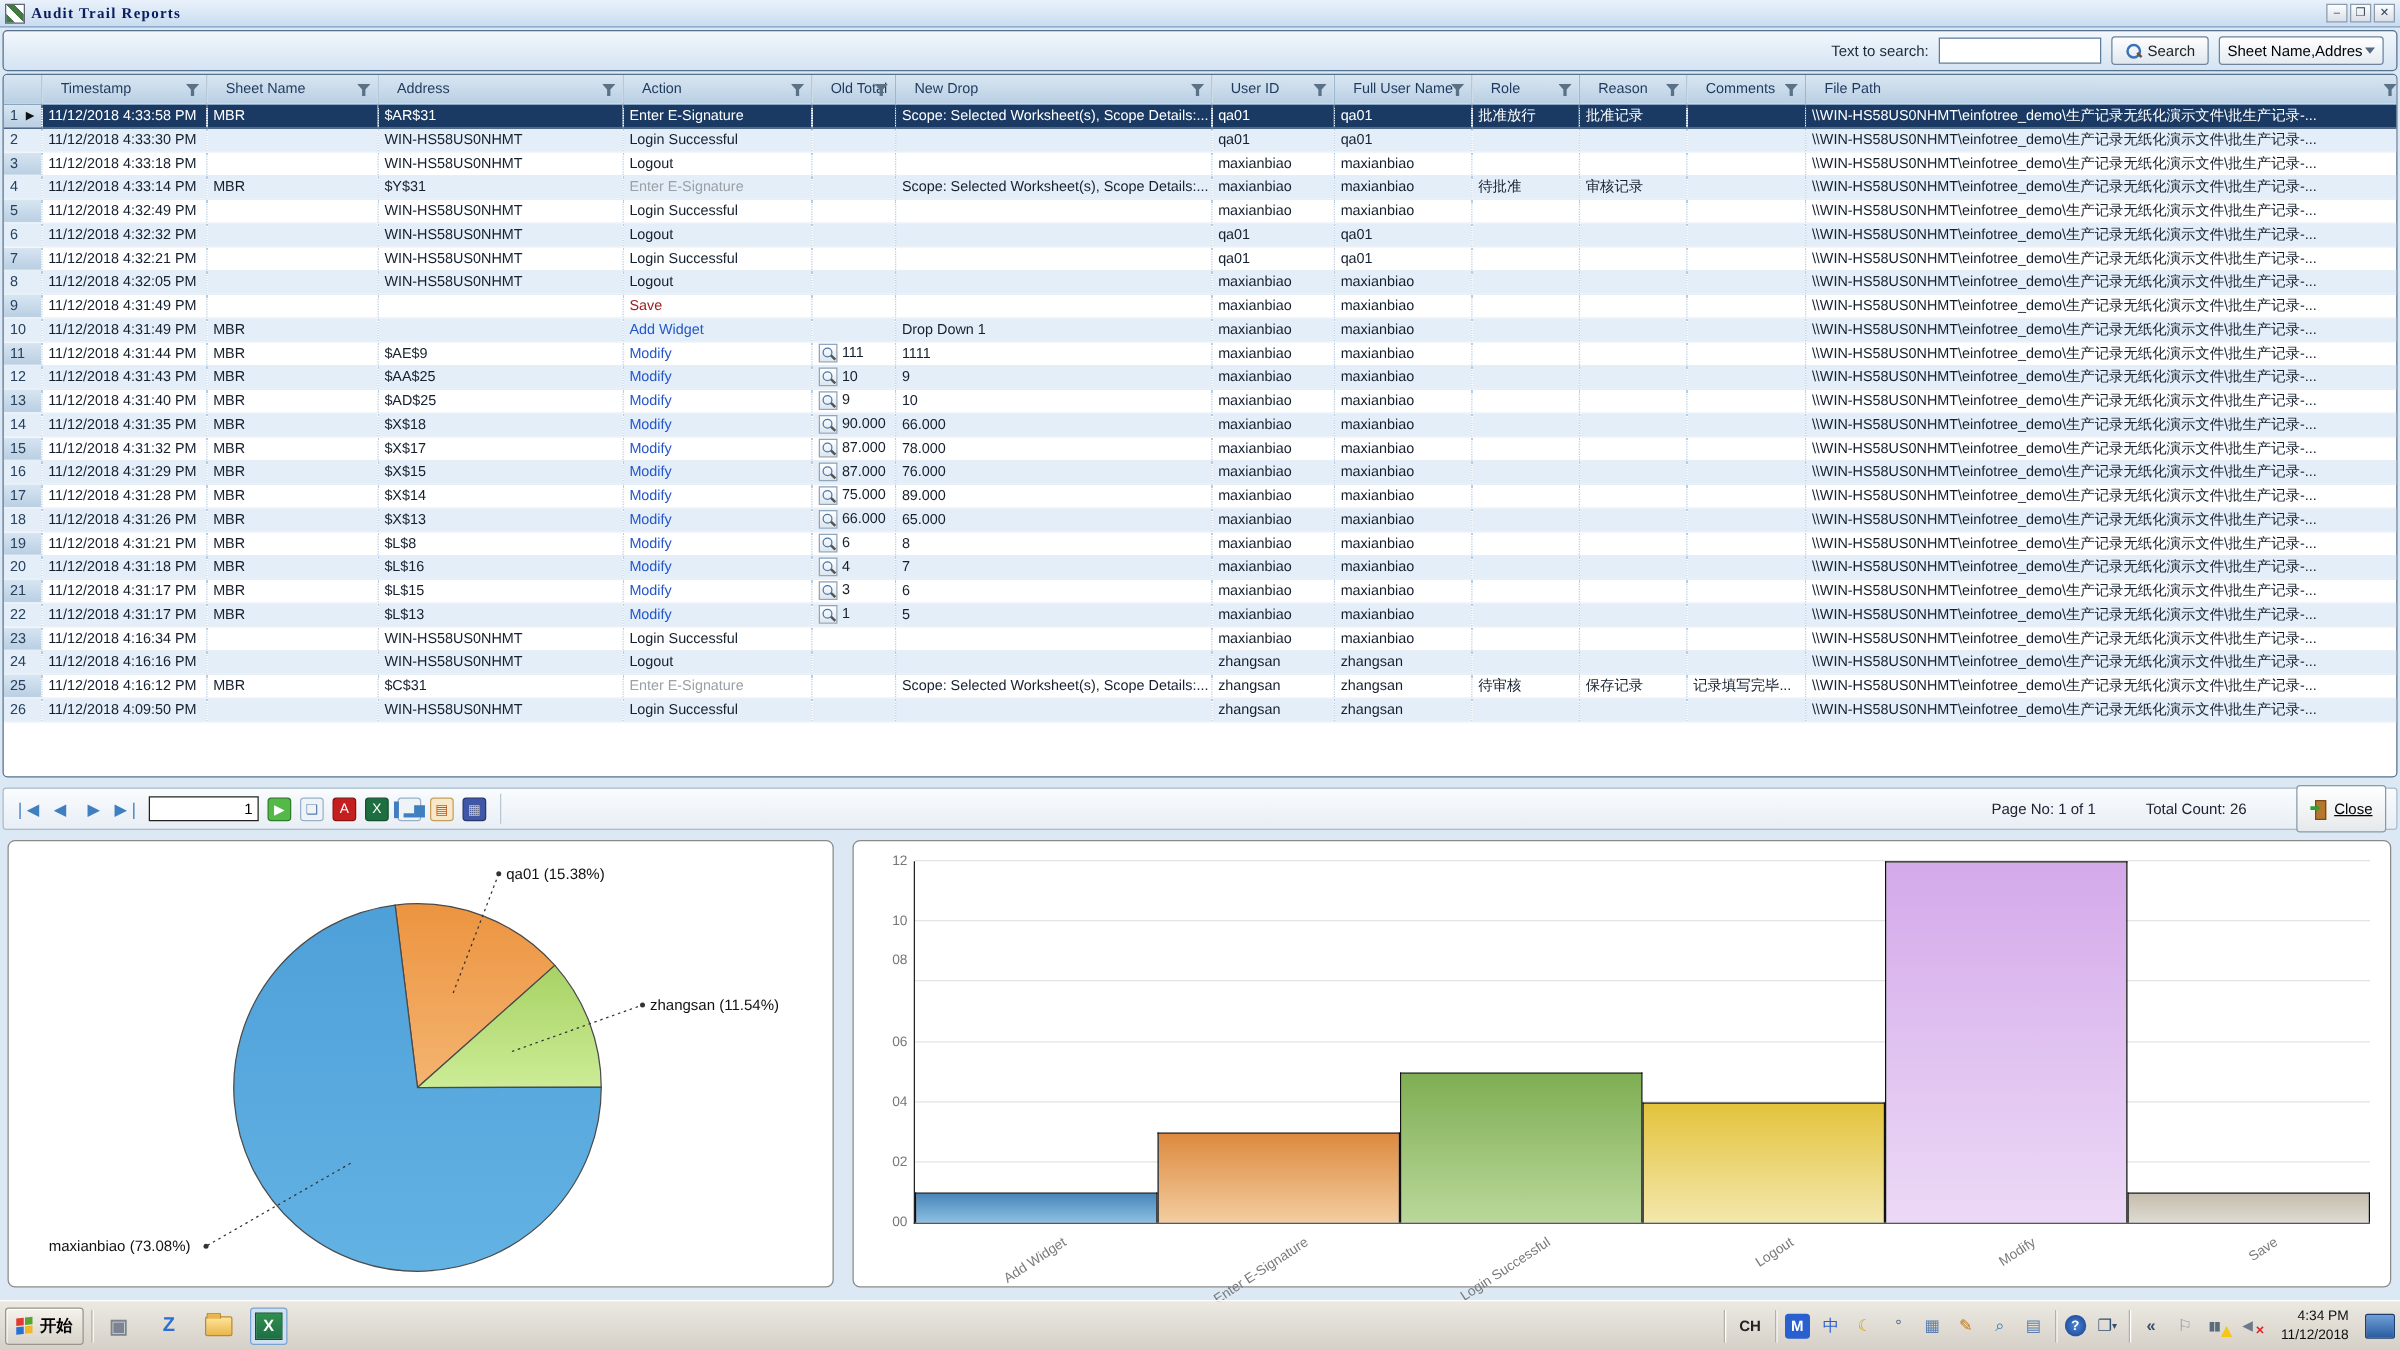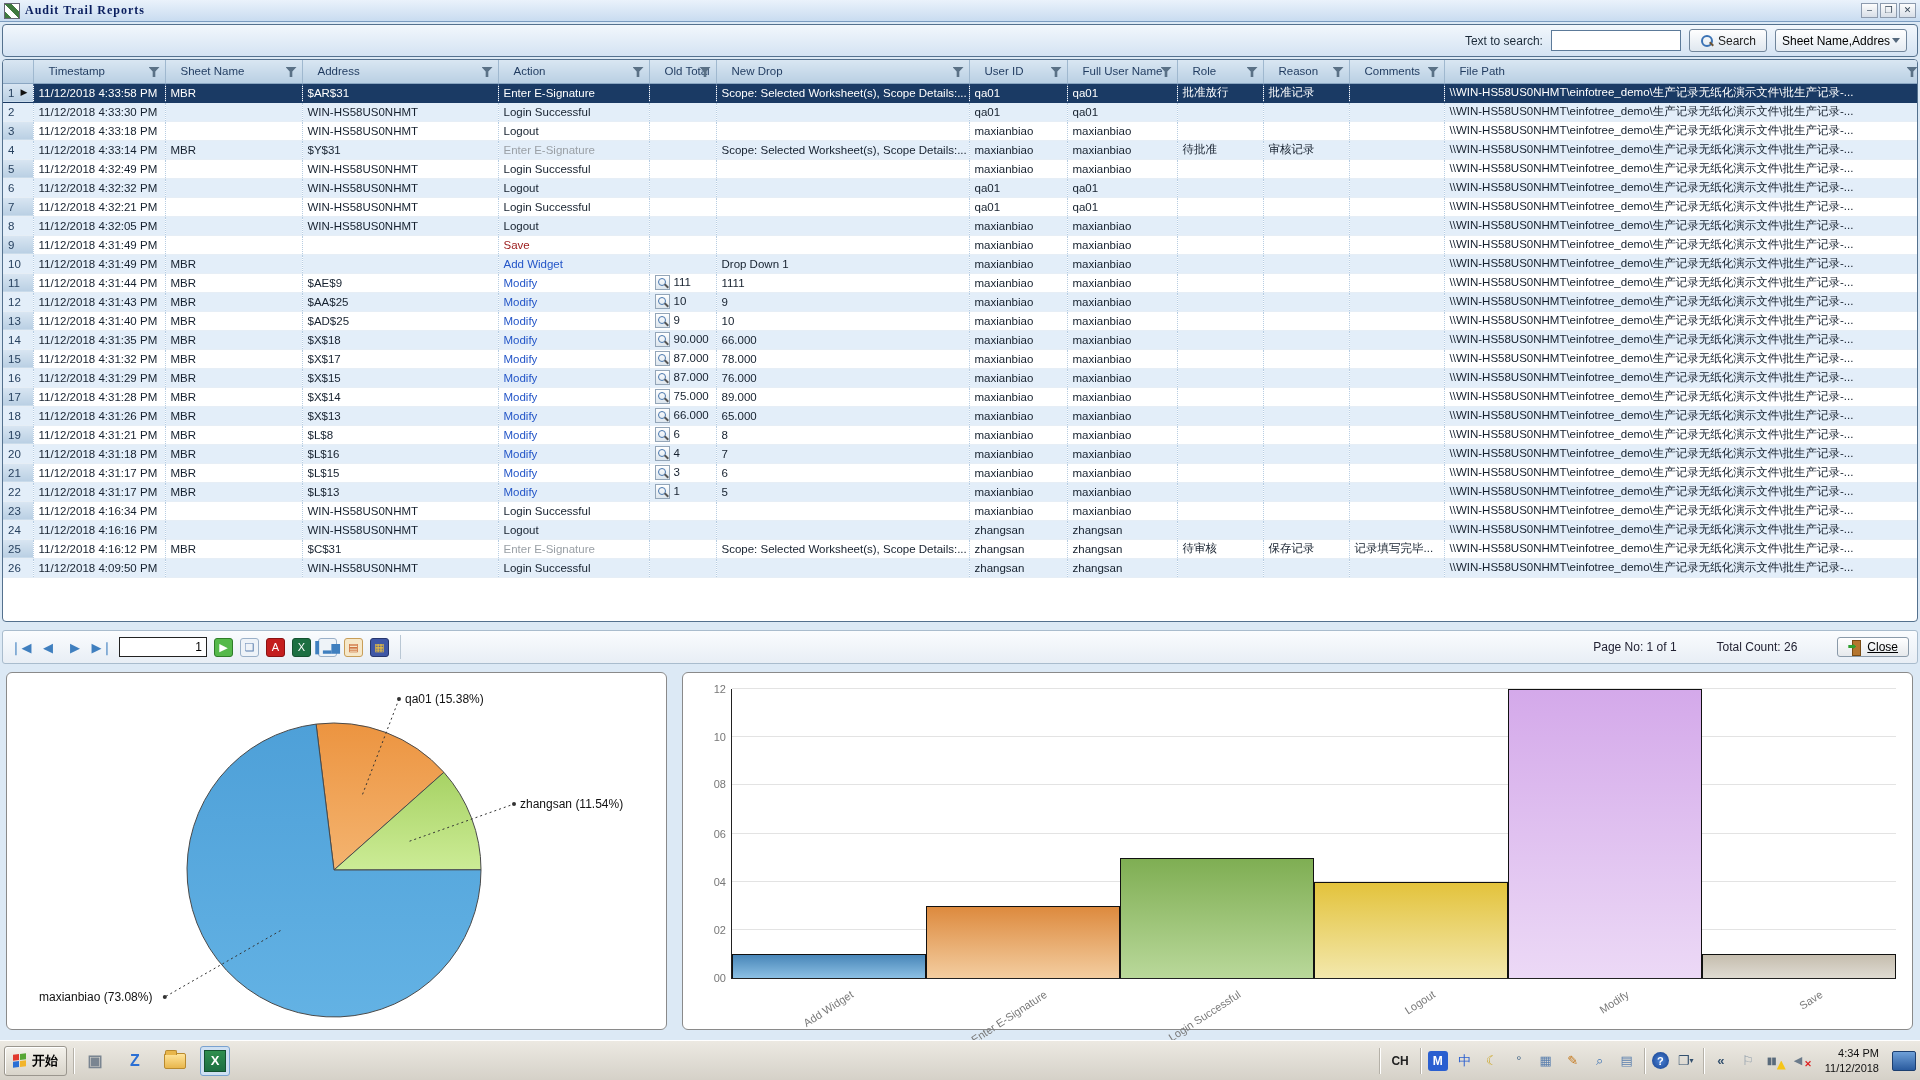--- a/index.html
+++ b/index.html
@@ -60,21 +60,21 @@
   
   .pager{position:absolute;left:2px;top:630px;width:1916px;height:34px;background:linear-gradient(#fafcfe,#e8eef5);
     border:1px solid #a9bccd;border-radius:3px;display:flex;align-items:center;padding:0 8px;gap:7px;font-size:12px;color:#223;}
   .navbtn{width:20px;height:20px;display:inline-flex;align-items:center;justify-content:center;cursor:pointer;
     color:#3f7fbf;font-size:13px;}
   .page-box{width:88px;height:20px;border:1px solid #222;background:#fff;font-size:12px;text-align:right;padding:0 4px;}
   .ico{width:19px;height:19px;border-radius:3px;display:inline-flex;align-items:center;justify-content:center;
     font-size:11px;cursor:pointer;}
   .pager .sep{width:1px;height:24px;background:#b9c7d4;margin:0 4px;}
   .pager-right{margin-left:auto;display:flex;align-items:center;gap:40px;}
-  .close-btn{height:20px;border:1px solid #8a9aa9;border-radius:3px;background:linear-gradient(#fff,#e6e9ec);
+  .close-btn{height:38px;border:1px solid #8a9aa9;border-radius:3px;background:linear-gradient(#fff,#e6e9ec);
     display:inline-flex;align-items:center;gap:6px;padding:0 10px;font-size:12px;cursor:pointer;text-decoration:underline;}
   .door{width:13px;height:14px;position:relative;display:inline-block;}
   .door::before{content:"";position:absolute;right:0;top:0;width:7px;height:14px;background:#b5762f;border:1px solid #7a4c14;}
   .door::after{content:"";position:absolute;left:0;top:4px;width:8px;height:5px;background:#2fa12f;
     clip-path:polygon(0 20%,60% 20%,60% 0,100% 50%,60% 100%,60% 80%,0 80%);}
 
   
   .chart-panel{position:absolute;background:#fff;border:1px solid #8a8a8a;border-radius:6px;}
   #pie-panel{left:6px;top:672px;width:661px;height:358px;}
   #bar-panel{left:682px;top:672px;width:1231px;height:358px;}
@@ -631,21 +631,21 @@
       <div class="gridline" style="bottom: 48.1667px;"></div>
       <div class="gridline" style="bottom: 96.3333px;"></div>
       <div class="gridline" style="bottom: 144.5px;"></div>
       <div class="gridline" style="bottom: 192.667px;"></div>
       <div class="gridline" style="bottom: 240.833px;"></div>
       <div class="gridline" style="bottom: 289px;"></div>
       <span class="ytick" style="bottom: 0px; transform: translateY(50%);">00</span>
       <span class="ytick" style="bottom: 48.1667px; transform: translateY(50%);">02</span>
       <span class="ytick" style="bottom: 96.3333px; transform: translateY(50%);">04</span>
       <span class="ytick" style="bottom: 144.5px; transform: translateY(50%);">06</span>
-      <span class="ytick" style="bottom: 194px; transform: translateY(50%);">08</span>
+      <span class="ytick" style="bottom: 210px; transform: translateY(50%);">08</span>
       <span class="ytick" style="bottom: 240.833px; transform: translateY(50%);">10</span>
       <span class="ytick" style="bottom: 289px; transform: translateY(50%);">12</span>
       <div class="barslot" style="left: 0%; width: 16.6667%;">
         <div class="bar" title="Add Widget: 1" style="height: 24.0833px; background: linear-gradient(rgb(72, 134, 184), rgb(140, 192, 228));"></div>
         <span class="xlabel" style="right: 40%;">Add Widget</span>
       </div>
       <div class="barslot" style="left: 16.6667%; width: 16.6667%;">
         <div class="bar" title="Enter E-Signature: 3" style="height: 72.25px; background: linear-gradient(rgb(221, 138, 62), rgb(243, 205, 160));"></div>
         <span class="xlabel" style="right: 40%;">Enter E-Signature</span>
       </div>

